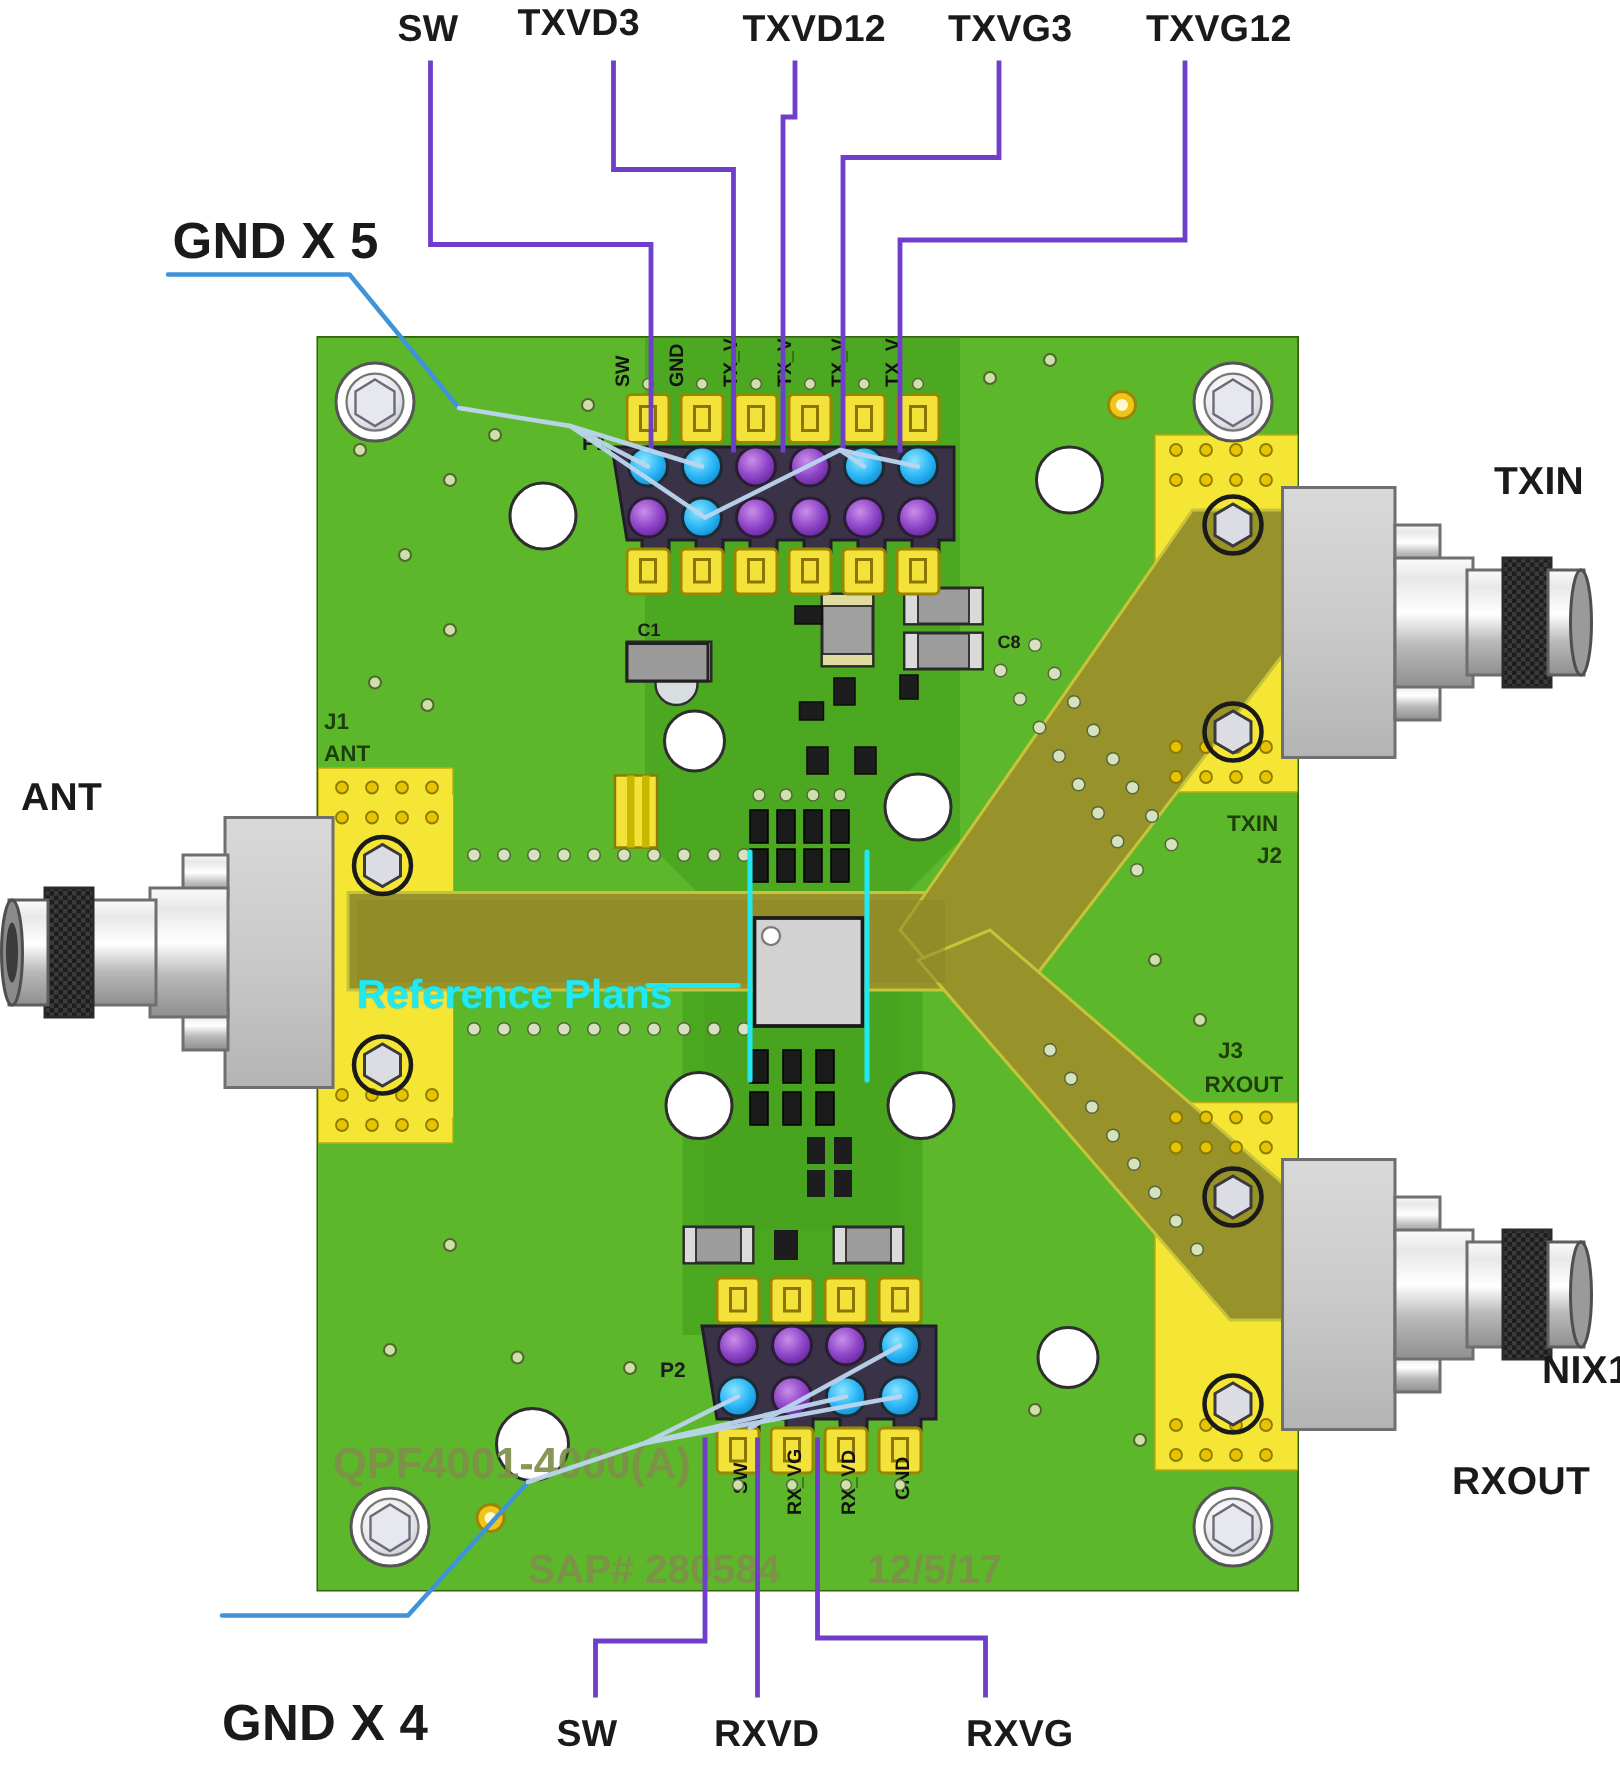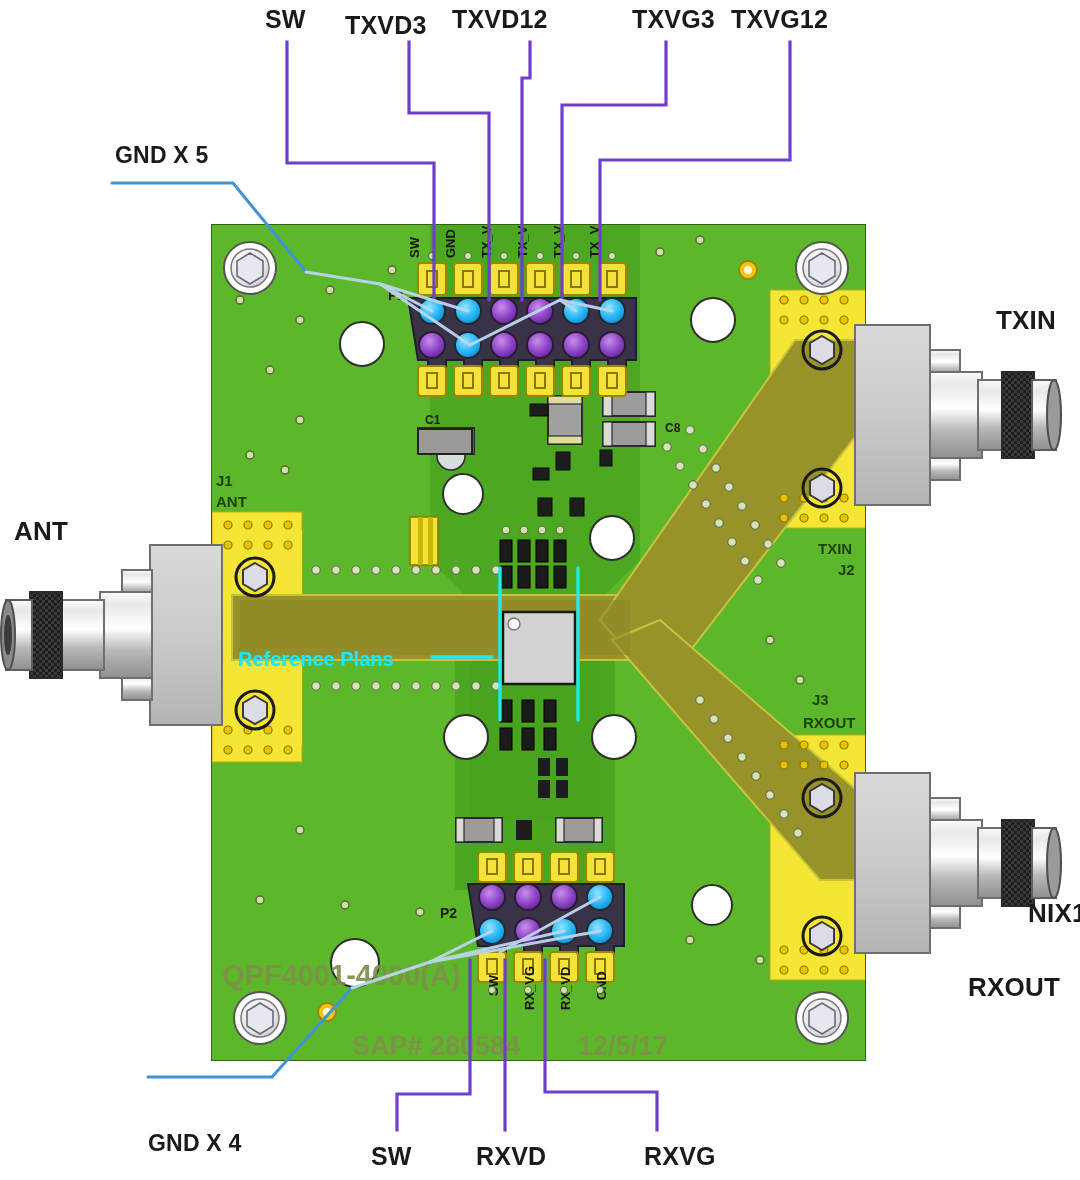--- a/index.html
+++ b/index.html
@@ -7,24 +7,24 @@
        font-family:"Liberation Sans",sans-serif;}
   #stage{position:absolute;left:0;top:0;width:1080px;height:1180px;}
   svg#scene{position:absolute;left:0;top:0;width:1080px;height:1180px;}
   .calloutLabel{
     position:absolute;font-family:"Liberation Sans",sans-serif;
     font-weight:bold;color:#1a1a1a;white-space:nowrap;letter-spacing:.2px;
   }
   .cl-top{font-size:25px;}
   .cl-bot{font-size:25px;}
   .cl-side{font-size:26px;}
-  .cl-gnd{font-size:23px;}
+  .cl-gnd{font-size:34px;}
   .refplans{
     position:absolute;font-family:"Liberation Sans",sans-serif;
-    font-weight:bold;font-size:20px;color:#22e8f2;white-space:nowrap;
+    font-weight:bold;font-size:27px;color:#22e8f2;white-space:nowrap;
     text-shadow:0 0 1px #0bbcc7;
   }
 </style>
 </head>
 <body>
 
 <div id="stage">
 
 <svg id="scene" viewBox="0 0 1080 1180">
   <defs>
@@ -552,24 +552,24 @@
   </g>
 
   <g fill="none" stroke="#22e8f2" stroke-width="3.4" stroke-linecap="round">
     <line x1="500" y1="568" x2="500" y2="720"></line>
     <line x1="578" y1="568" x2="578" y2="720"></line>
     <path d="M432,657 L492,657"></path>
   </g>
 </svg>
 
 <div class="calloutLabel cl-top" style="left:265px;top:5px">SW</div>
-<div class="calloutLabel cl-top" style="left:345px;top:11px">TXVD3</div>
-<div class="calloutLabel cl-top" style="left:452px;top:5px">TXVD12</div>
+<div class="calloutLabel cl-top" style="left:345px;top:1px">TXVD3</div>
+<div class="calloutLabel cl-top" style="left:495px;top:5px">TXVD12</div>
 <div class="calloutLabel cl-top" style="left:632px;top:5px">TXVG3</div>
-<div class="calloutLabel cl-top" style="left:731px;top:5px">TXVG12</div>
+<div class="calloutLabel cl-top" style="left:764px;top:5px">TXVG12</div>
 
 <div class="calloutLabel cl-bot" style="left:371px;top:1142px">SW</div>
 <div class="calloutLabel cl-bot" style="left:476px;top:1142px">RXVD</div>
 <div class="calloutLabel cl-bot" style="left:644px;top:1142px">RXVG</div>
 
 <div class="calloutLabel cl-side" style="left:14px;top:516px">ANT</div>
 <div class="calloutLabel cl-side" style="left:996px;top:305px">TXIN</div>
 <div class="calloutLabel cl-side" style="left:1028px;top:898px">NIX1</div>
 <div class="calloutLabel cl-side" style="left:968px;top:972px">RXOUT</div>
 

